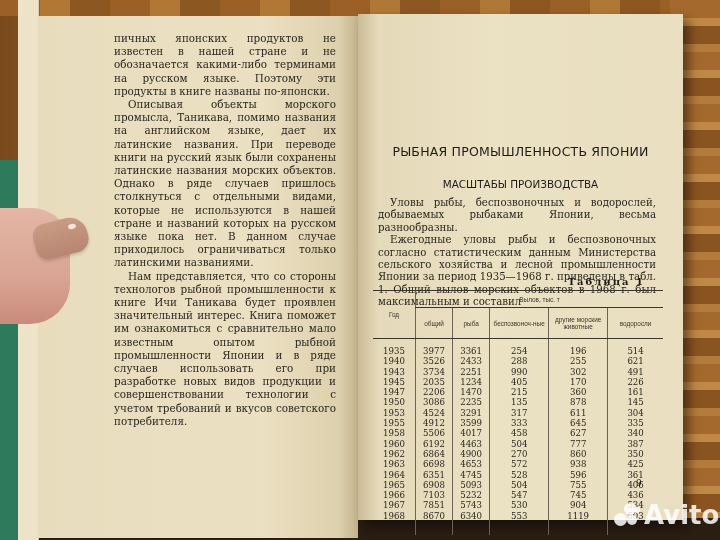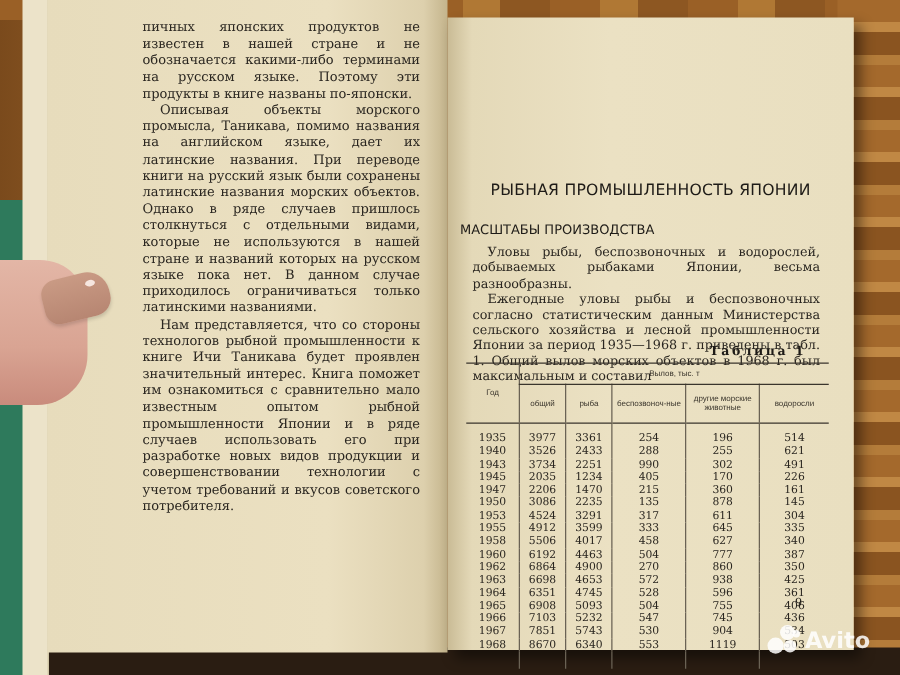--- a/index.html
+++ b/index.html
@@ -10,40 +10,40 @@
     }
     .wood-top { position:absolute; left:0; top:0; width:720px; height:16px;
       background: repeating-linear-gradient(90deg, #9a6026 0 40px, #b07834 40px 70px, #8d5722 70px 110px); }
     .wood-right { position:absolute; right:0; top:0; width:50px; height:540px;
       background: repeating-linear-gradient(180deg, #a4692c 0 18px, #c08844 18px 26px, #8a5420 26px 44px, #b47c3a 44px 52px); }
     .bottom-dark { position:absolute; left:0; bottom:0; width:720px; height:22px; background:#2a1d12; }
     .cover-left { position:absolute; left:0; top:160px; width:20px; height:380px; background:#2e7a5c; }
     .spine-strip { position:absolute; left:18px; top:0; width:20px; height:540px; background:#ece3c9; border-right:1px solid #d6cba9; }
 
     .page-left {
-      position:absolute; left:38px; top:0; width:320px; height:522px;
+      position:absolute; left:38px; top:16px; width:320px; height:522px;
       background: linear-gradient(90deg, #e7dcbc 0%, #ebe0c1 70%, #ddd0ad 94%, #c4b48c 100%);
     }
     .page-right {
       position:absolute; left:358px; top:14px; width:325px; height:506px;
       background: linear-gradient(90deg, #c9bb95 0%, #e4d9b8 6%, #ebe1c3 40%, #e9dfc0 100%);
       box-shadow: 6px 6px 10px rgba(0,0,0,0.45);
     }
 
     .left-text {
       position:absolute; left:76px; top:16px; width:222px;
       font-size:10.4px; line-height:13.2px; color:#2a2620; text-align:justify;
     }
     .left-text p { margin:0; }
     .left-text .indent { text-indent:14px; }
     .signature { text-align:right; margin-top:6px !important; }
 
     .title { position:absolute; left:10px; width:305px; top:130px; text-align:center;
       font-family:"DejaVu Sans", sans-serif; font-size:12.5px; color:#1e1b17; letter-spacing:0.2px; }
-    .subtitle { position:absolute; left:10px; width:305px; top:164px; text-align:left;
+    .subtitle { position:absolute; left:10px; width:305px; top:164px; text-align:center;
       font-family:"DejaVu Sans", sans-serif; font-size:10.4px; color:#1e1b17; }
     .right-text { position:absolute; left:20px; top:183px; width:278px;
       font-size:10.2px; line-height:12.4px; color:#2a2620; text-align:justify; }
     .right-text p { margin:0; text-indent:12px; }
 
     .table-caption { position:absolute; right:38px; top:262px; font-size:10px; letter-spacing:2px; color:#1e1b17; font-weight:bold; }
     table.data {
       position:absolute; left:15px; top:276px; width:290px;
       border-collapse:collapse; font-size:8.6px; color:#2a2620;
     }
@@ -61,21 +61,21 @@
 
     .thumb { position:absolute; left:0; top:208px; width:90px; height:120px; }
     .thumb .skin { position:absolute; left:0; top:0; width:70px; height:116px;
       background: linear-gradient(180deg, #e3b6a6 0%, #d9a493 60%, #c98b7c 100%); border-radius:0 38px 40px 0; }
     .thumb .nail { position:absolute; left:34px; top:12px; width:54px; height:36px;
       background: linear-gradient(180deg, #c99a84 0%, #b78672 100%); border-radius:12px 18px 14px 12px;
       transform: rotate(-14deg); box-shadow: 0 2px 3px rgba(0,0,0,0.15); }
     .thumb .shine { position:absolute; left:68px; top:16px; width:8px; height:5px; background:#f6e6df; border-radius:50%; transform:rotate(-14deg); }
 
     .watermark { position:absolute; left:614px; top:500px; display:flex; align-items:center; gap:4px;
-      color:rgba(255,255,255,0.85); font-family:"DejaVu Sans", sans-serif; font-weight:bold; font-size:18px;text-align:right; }
+      color:rgba(255,255,255,0.85); font-family:"DejaVu Sans", sans-serif; font-weight:bold; font-size:26px;text-align:right; }
     .dots { position:relative; width:26px; height:24px; }
     .dots span { position:absolute; background:rgba(255,255,255,0.85); border-radius:50%; }
   </style>
 </head>
 <body>
 
 <div class="wood-top"></div>
 <div class="wood-right"></div>
 <div class="bottom-dark"></div>
 <div class="cover-left"></div>

